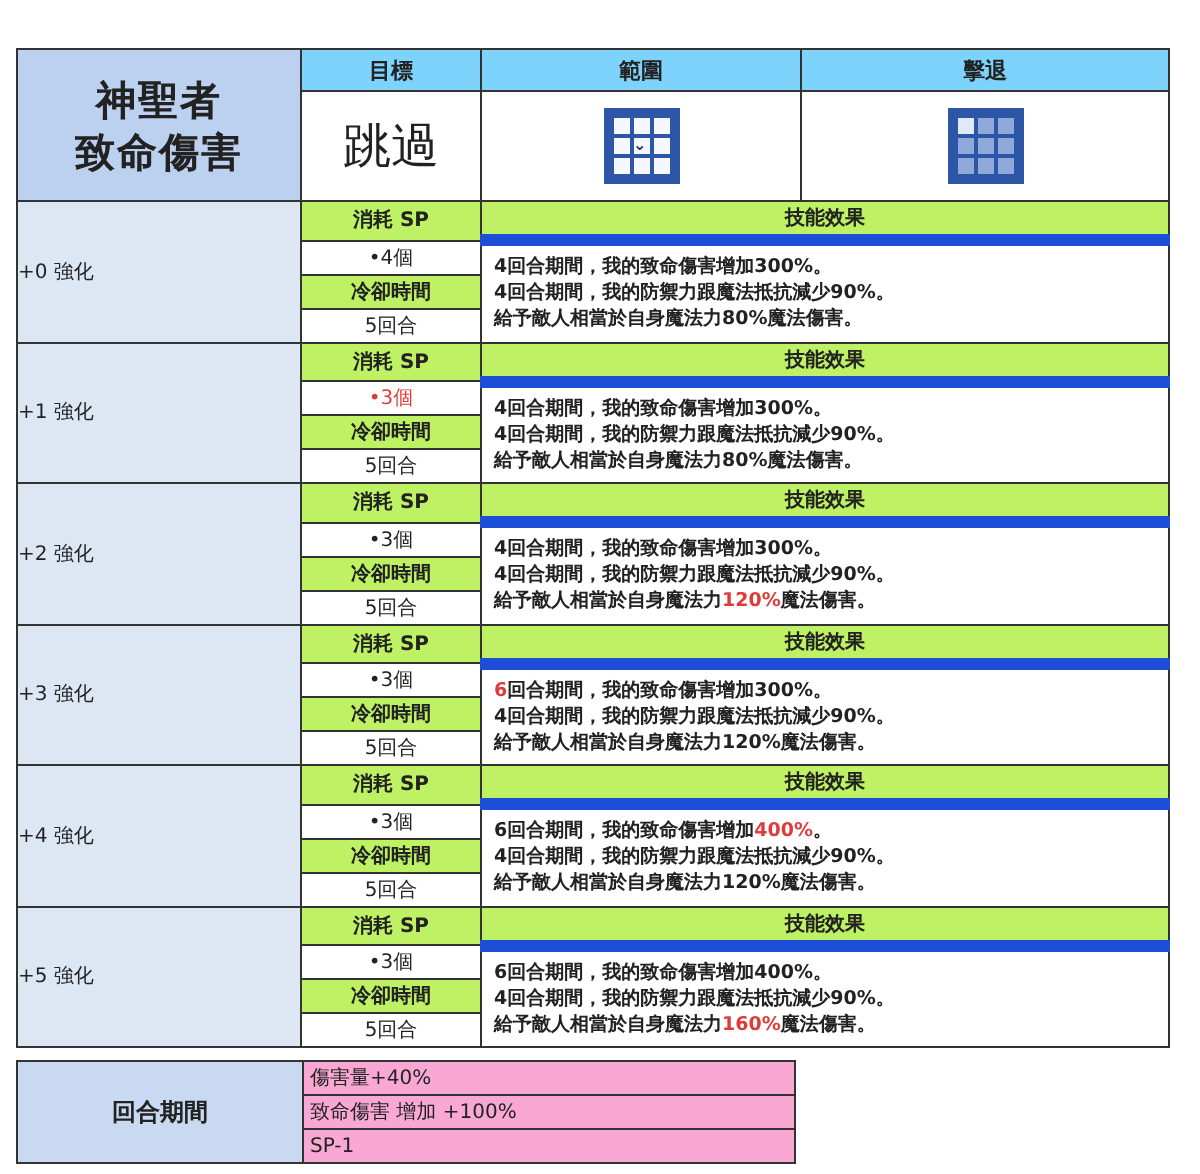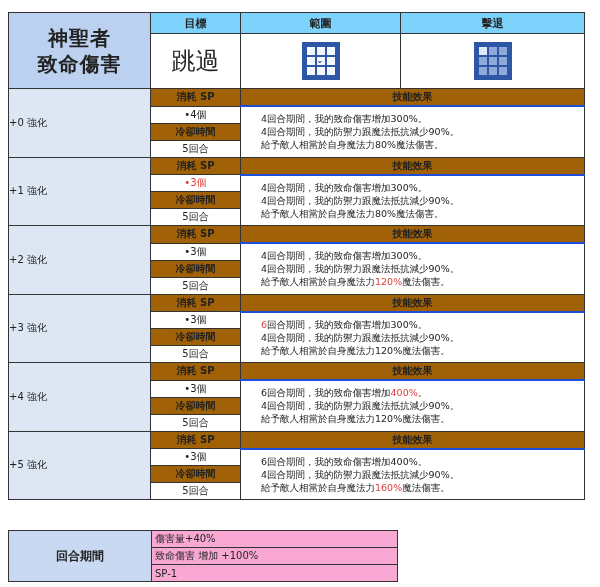--- a/index.html
+++ b/index.html
@@ -1,31 +1,31 @@
 <!DOCTYPE html>
 <html><head>
 <meta charset="utf-8">
 <style>
   html, body { margin:0; padding:0; background:#ffffff; }
   body { width:600px; height:587px; position:relative; overflow:hidden;
          font-family: "DejaVu Sans", "Liberation Sans", sans-serif; color:#222; }
   table { border-collapse:collapse; position:absolute; }
   td { border:1px solid #333; padding:0; }
-  #main { left:8px; top:12px; width:576px; table-layout:fixed; }
+  #main { left:8px; top:24px; width:576px; table-layout:fixed; }
   .hdr { background:#7dd3fc; }
-  .sub { background:#a16207; }
+  .sub { background:#bef264; }
   .lvl { background:#dde6f3; text-align:left; font-size:10px; }
   .title-cell { background:#bcd0ef; text-align:center; font-size:20px; font-weight:bold; line-height:26px; letter-spacing:1px; }
   .h-small { text-align:center; font-size:11px; font-weight:bold; height:20px; }
   .target-val { text-align:center; font-size:24px; height:54px; }
   .icon-cell { text-align:center; height:54px; }
   .k { text-align:center; font-size:10px; font-weight:bold; height:16px; }
   .v { text-align:center; font-size:10px; height:16px; background:#fff; }
   .eff-h { text-align:center; font-size:10px; font-weight:bold; height:16px; }
-  .eff { font-size:9.5px; line-height:13px; padding-left:20px; vertical-align:middle; background:#fff; border-top:2px solid #1d4ed8; }
+  .eff { font-size:9.5px; line-height:13px; padding-left:6px; vertical-align:middle; background:#fff; border-top:6px solid #1d4ed8;font-weight:bold; }
   .red { color:#e03b3b; }
   .icon { display:inline-block; width:38px; height:38px; background:#2e56a6; position:relative; vertical-align:middle; }
   .grid { position:absolute; left:5px; top:5px; width:28px; height:28px; display:grid; grid-template-columns:repeat(3,1fr); grid-gap:2px; }
   .grid span { background:#f4f7fc; }
   .grid.kb span { background:#8fa9d8; }
   .grid.kb span:first-child { background:#dfe9f8; }
   .chev { position:absolute; left:15px; top:14px; font-size:8px; color:#1c2f66; font-weight:bold; }
   #pot { left:8px; top:530px; width:390px; table-layout:fixed; }
   .pot-h { background:#c9d9f2; text-align:center; font-size:12px; font-weight:bold; width:142px; }
   .pot-v { font-size:10px; height:16px; padding-left:3px; background:#f9a8d4; }

